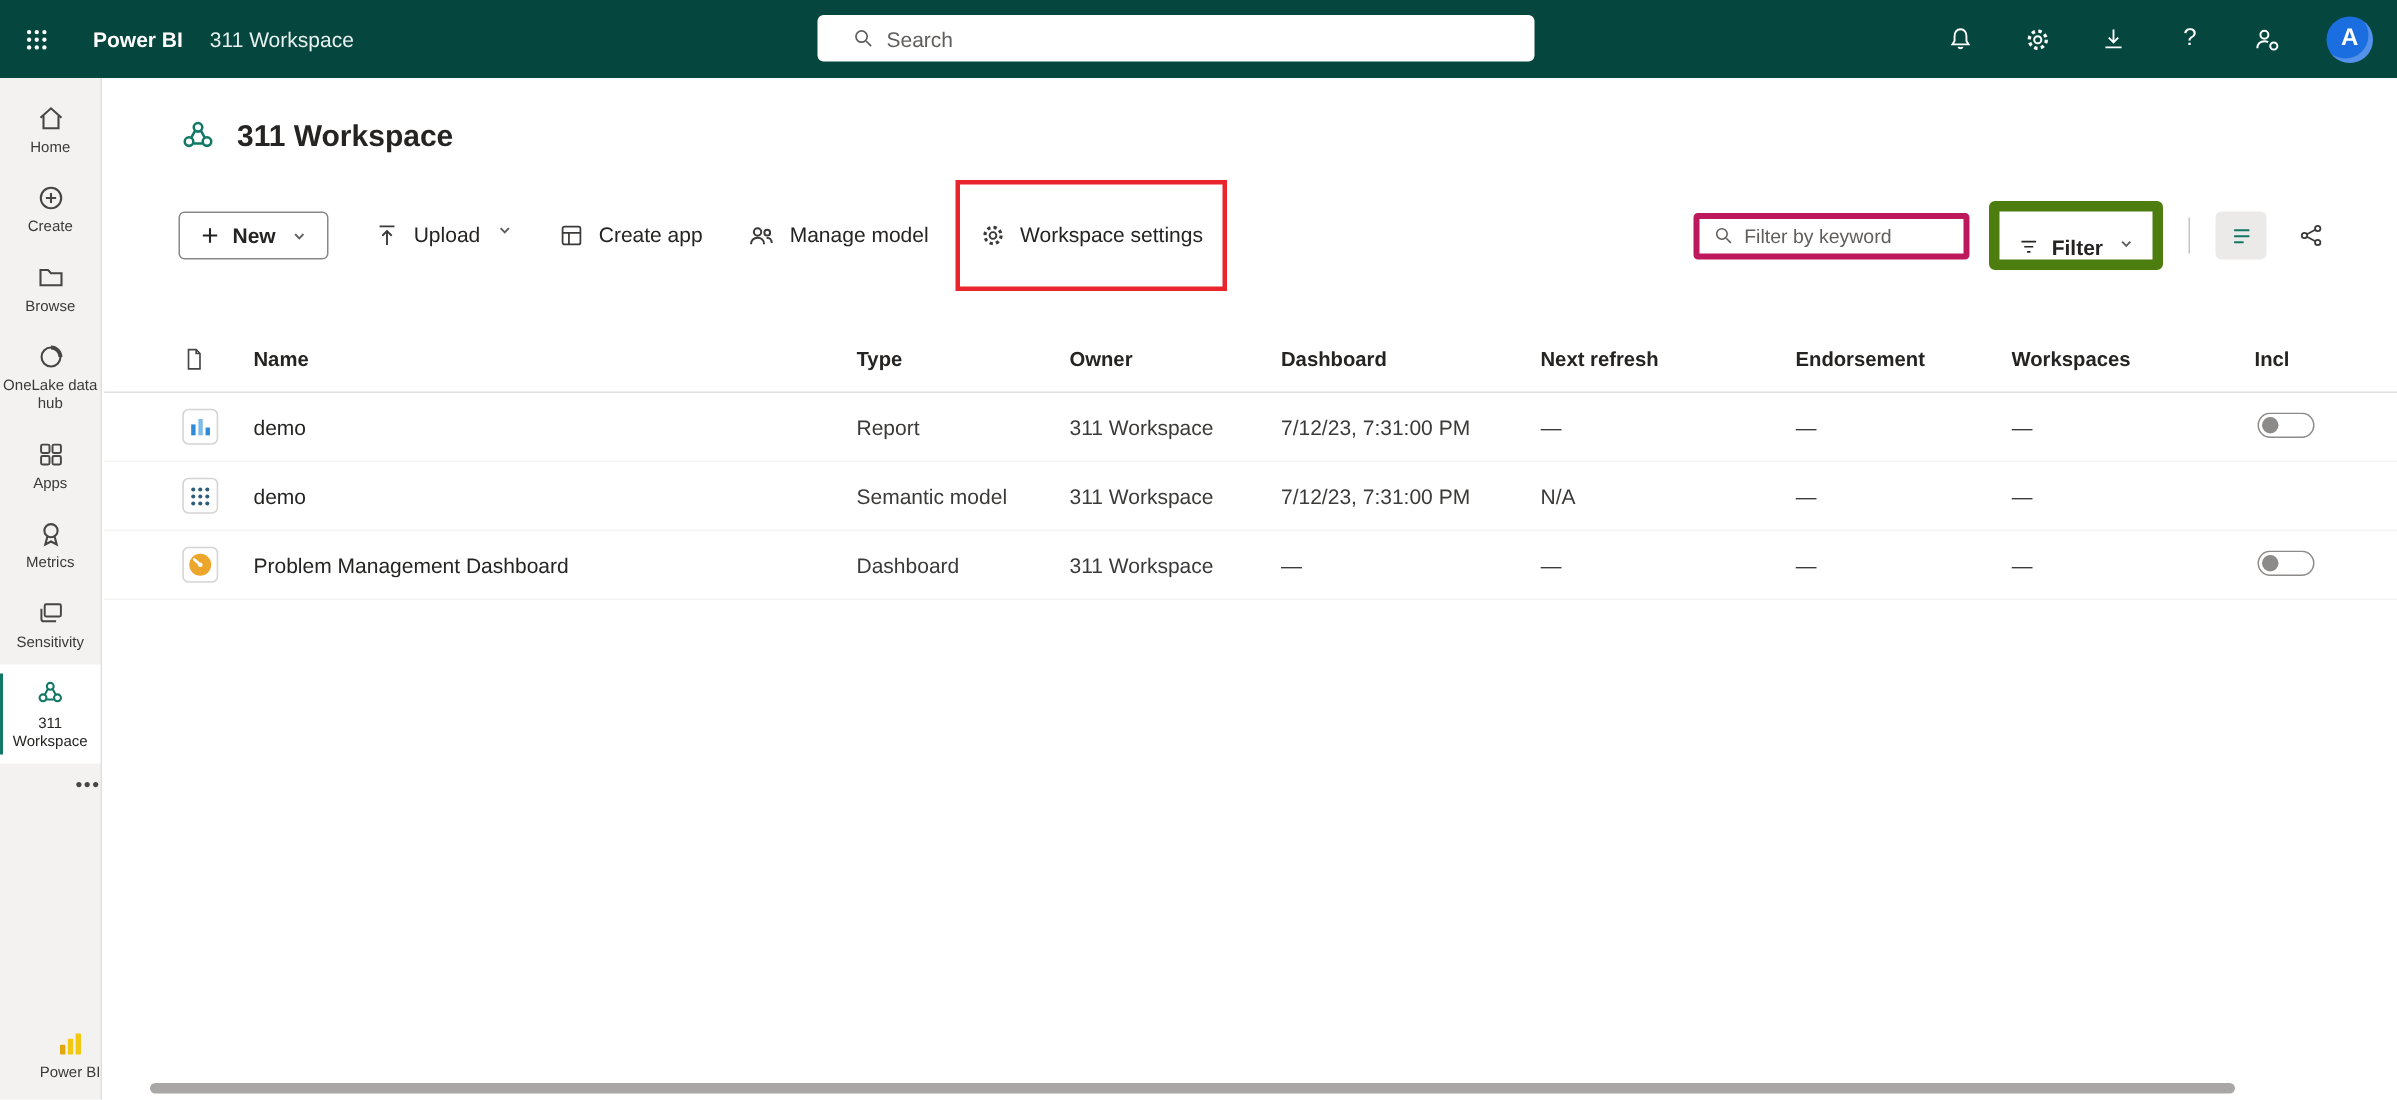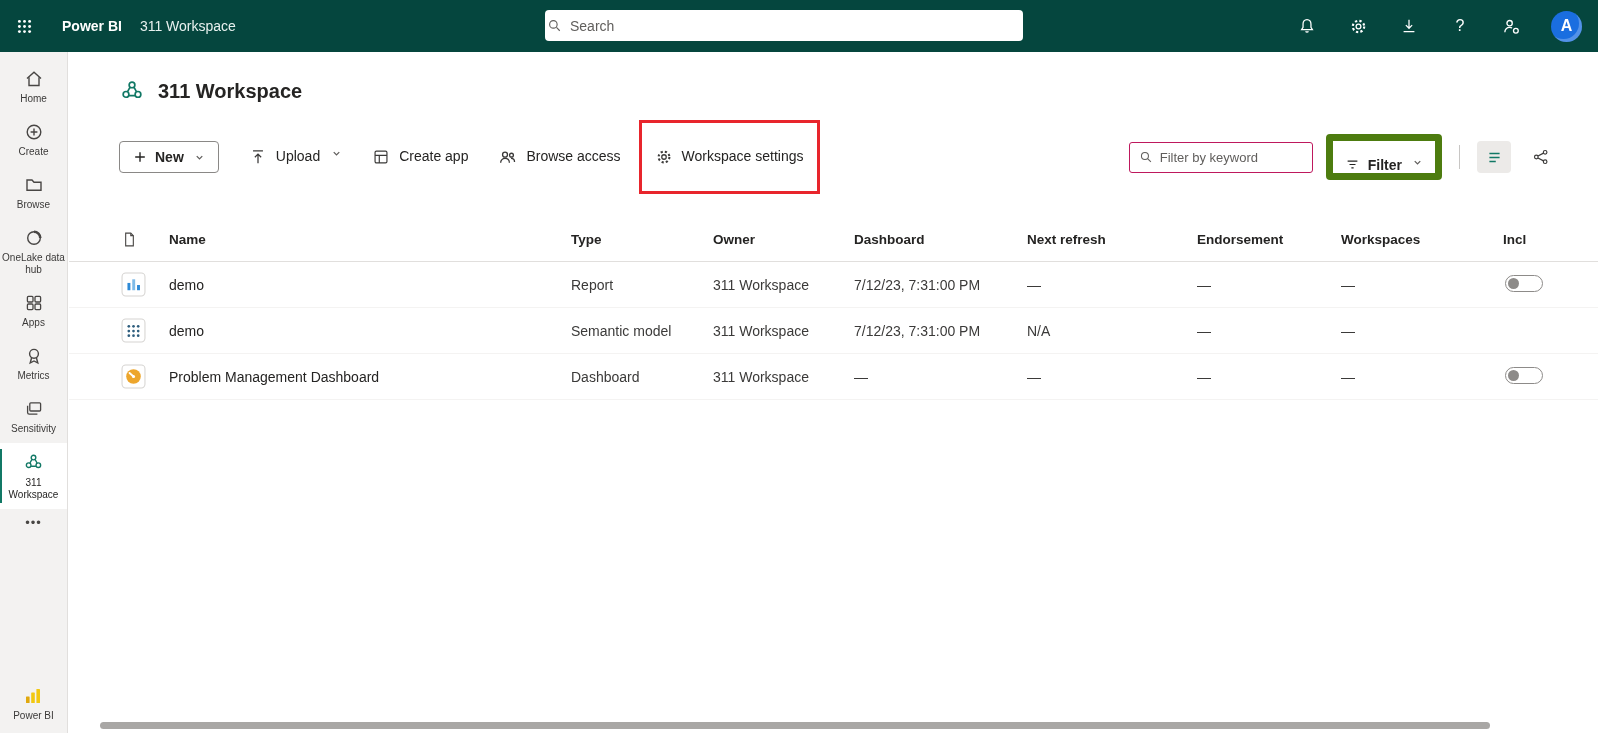--- a/index.html
+++ b/index.html
@@ -16,30 +16,30 @@
   *{box-sizing:border-box;margin:0;padding:0;font-family:"Liberation Sans","DejaVu Sans",sans-serif;}
   html,body{width:1598px;height:733px;overflow:hidden;background:#fff;}
   button{background:none;border:none;cursor:pointer;color:inherit;font-size:inherit;}
   svg{display:block;}
 
   
   .topbar{position:absolute;top:0;left:0;width:1598px;height:52px;background:var(--topbar);display:flex;align-items:center;color:#fff;z-index:10;}
   .waffle{width:48px;height:52px;display:flex;align-items:center;justify-content:center;}
   .brand{font-size:14px;font-weight:700;margin-left:14px;cursor:pointer;white-space:nowrap;}
   .crumb{font-size:14px;margin-left:18px;color:#e8f1ef;cursor:pointer;white-space:nowrap;}
-  .searchbox{position:absolute;left:545px;top:10px;width:478px;height:31px;background:#fff;border-radius:4px;display:flex;align-items:center;padding:0 2px;gap:8px;color:var(--muted);}
+  .searchbox{position:absolute;left:545px;top:10px;width:478px;height:31px;background:#fff;border-radius:4px;display:flex;align-items:center;padding:0 23px;gap:8px;color:var(--muted);}
   .searchbox input{flex:1;border:none;outline:none;font-size:14px;color:var(--text);background:transparent;}
   .searchbox input::placeholder{color:var(--muted);}
   .top-actions{margin-left:auto;display:flex;align-items:center;gap:29px;padding-right:16px;}
   .top-actions button{width:22px;height:22px;display:flex;align-items:center;justify-content:center;color:#fff;}
   .help-btn{font-size:16px;font-weight:400;}
   .avatar{width:31px;height:31px;border-radius:50%;background:#1a6ee0;color:#fff;display:flex;align-items:center;justify-content:center;font-weight:700;font-size:16px;cursor:pointer;box-shadow:inset -3px -3px 0 rgba(255,255,255,.25);}
 
   
-  .sidebar{position:absolute;top:52px;left:0;width:68px;height:681px;background:var(--graybg);border-right:1px solid var(--border);display:flex;flex-direction:column;align-items:center;padding-top:8px;}
+  .sidebar{position:absolute;top:52px;left:0;width:68px;height:681px;background:var(--graybg);border-right:1px solid var(--border);display:flex;flex-direction:column;align-items:flex-end;padding-top:8px;}
   .side-item{position:relative;width:100%;padding:9px 2px 8px;display:flex;flex-direction:column;align-items:center;gap:4px;font-size:10px;color:var(--text2);text-align:center;line-height:1.2;cursor:pointer;}
   .side-item .sicn{color:#484644;}
   .side-item.selected{background:#fff;color:var(--text);}
   .side-item.selected .sicn{color:var(--teal);}
   .side-item.selected::before{content:'';position:absolute;left:0;top:6px;bottom:6px;width:2px;background:var(--teal);}
   .more-btn{margin-top:6px;color:#484644;font-size:13px;letter-spacing:1px;cursor:pointer;}
   .side-footer{margin-top:auto;margin-bottom:12px;display:flex;flex-direction:column;align-items:center;gap:4px;font-size:10px;color:var(--text2);}
 
   
   .content{position:absolute;top:52px;left:69px;width:1529px;height:681px;background:#fff;overflow:hidden;}
@@ -49,21 +49,21 @@
 
   
   .toolbar{display:flex;align-items:center;margin:16px 40px 0 50px;min-height:50px;}
   .btn-new{display:flex;align-items:center;gap:8px;border:1px solid #8a8886;border-radius:4px;padding:7px 13px;font-size:14px;font-weight:600;color:var(--text);}
   .btn-text{display:flex;gap:9px;font-size:14px;color:var(--text);margin-left:30px;}
   .btn-text .bicn{color:#3b3a39;}
   .chev{color:#605e5c;margin-left:2px;}
   .red-box{display:flex;align-items:center;border:3px solid var(--red);padding:25px 13px;margin-left:18px;}
   .red-box .btn-text{margin-left:0;}
   .toolbar-right{margin-left:auto;display:flex;align-items:center;gap:13px;}
-  .filter-input{width:184px;height:31px;border:1px solid #be185d;border-radius:3px;display:flex;align-items:center;gap:7px;padding:0 9px;color:var(--muted);}
+  .filter-input{width:184px;height:31px;border:4px solid #be185d;border-radius:3px;display:flex;align-items:center;gap:7px;padding:0 9px;color:var(--muted);}
   .filter-input input{flex:1;min-width:0;border:none;outline:none;font-size:13px;background:transparent;color:var(--text);}
   .filter-input input::placeholder{color:var(--muted);}
   .btn-filter{display:flex;gap:8px;border:7px solid #4d7c0f;border-radius:4px;height:32px;padding:16px 12px;font-size:14px;font-weight:600;color:var(--text);}
   .vdiv{width:1px;height:24px;background:#c8c6c4;margin:0 4px;}
   .icon-btn{width:34px;height:32px;display:flex;align-items:center;justify-content:center;border-radius:4px;color:#3b3a39;}
   .icon-btn.active{background:#eceae8;color:var(--teal);}
 
   
   .table{margin-top:24px;}
   .thead,.trow{display:grid;grid-template-columns:48px 402px 142px 141px 173px 170px 144px 162px 96px;align-items:center;padding-left:52px;}
@@ -308,21 +308,21 @@
 
     <button class="btn-text">
       <span class="bicn">
           <svg width="19" height="19" viewBox="0 0 20 20" fill="none" stroke="currentColor" stroke-width="1.4">
             <circle cx="7.4" cy="7" r="2.6"></circle>
             <path d="M2.8 15.6 C2.8 12.8 4.8 11 7.4 11 C10 11 12 12.8 12 15.6"></path>
             <circle cx="14.2" cy="7.5" r="2"></circle>
             <path d="M13.7 11 C16 11 17.4 12.6 17.4 14.7"></path>
           </svg>
         </span>
-      <span>Browse access</span>
+      <span>Manage model</span>
     </button>
 
     <div class="red-box">
       <button class="btn-text">
         <span class="bicn">
             <svg width="18" height="18" viewBox="0 0 20 20" fill="none" stroke="currentColor">
               <circle cx="10" cy="10" r="6" stroke-width="2.3" stroke-dasharray="2.4 2.35"></circle>
               <circle cx="10" cy="10" r="2.5" stroke-width="1.4"></circle>
             </svg>
           </span>

